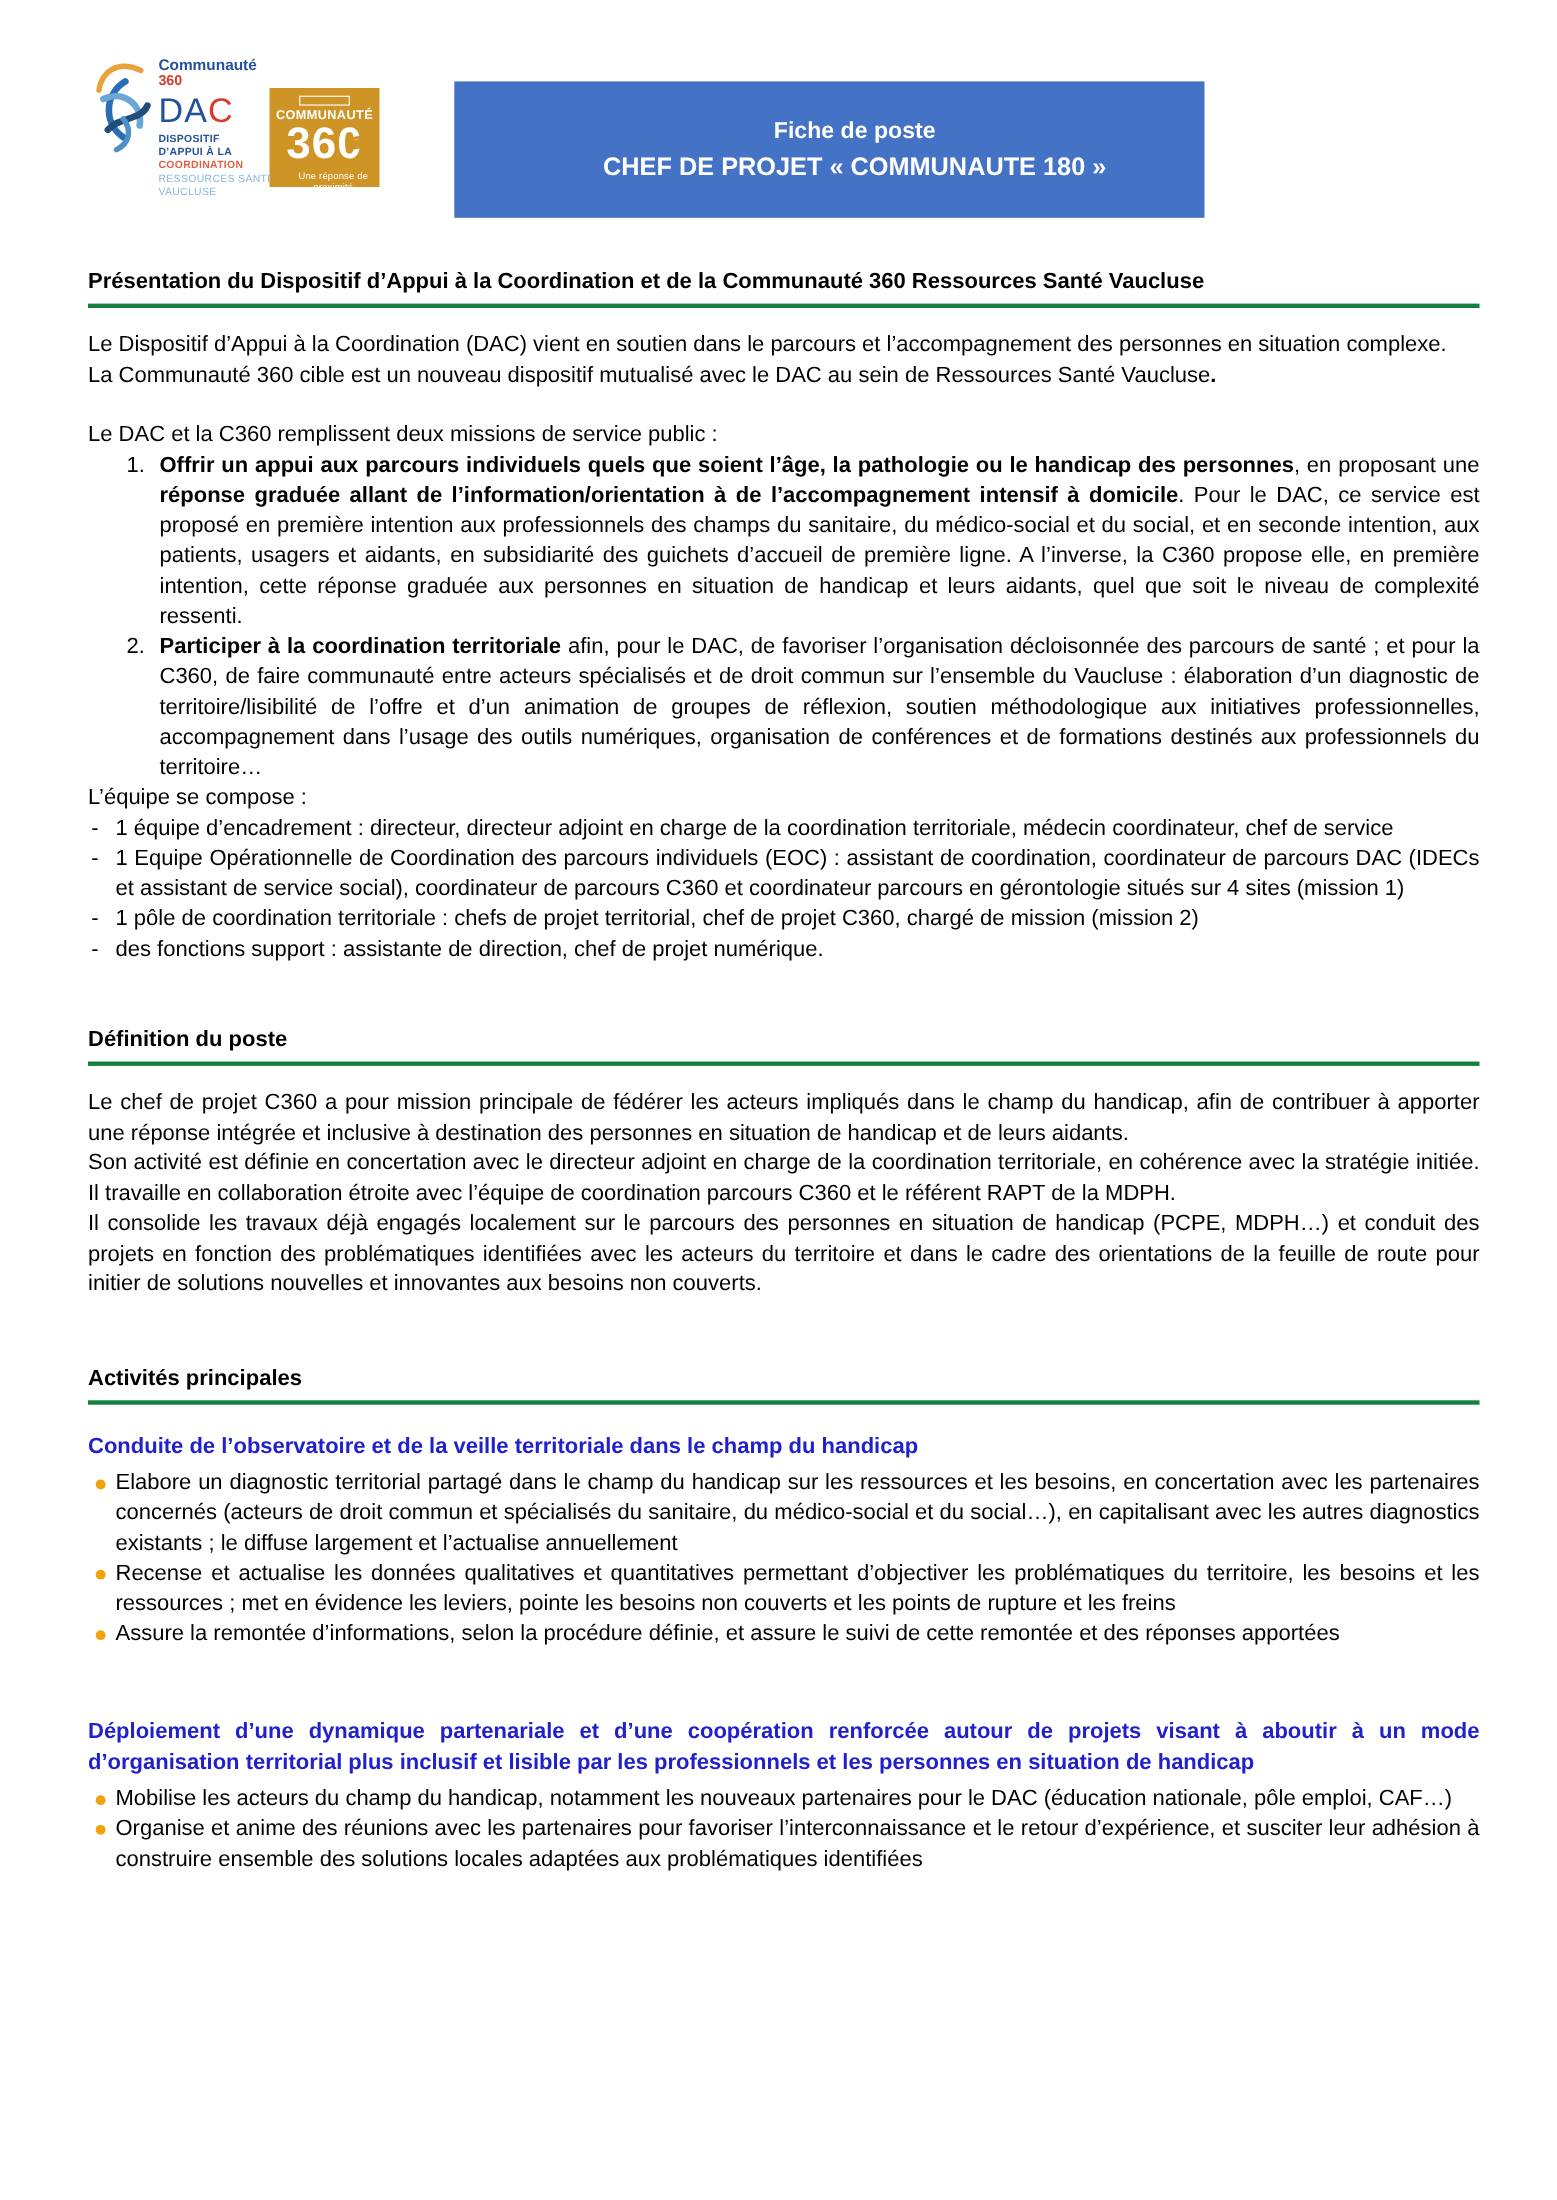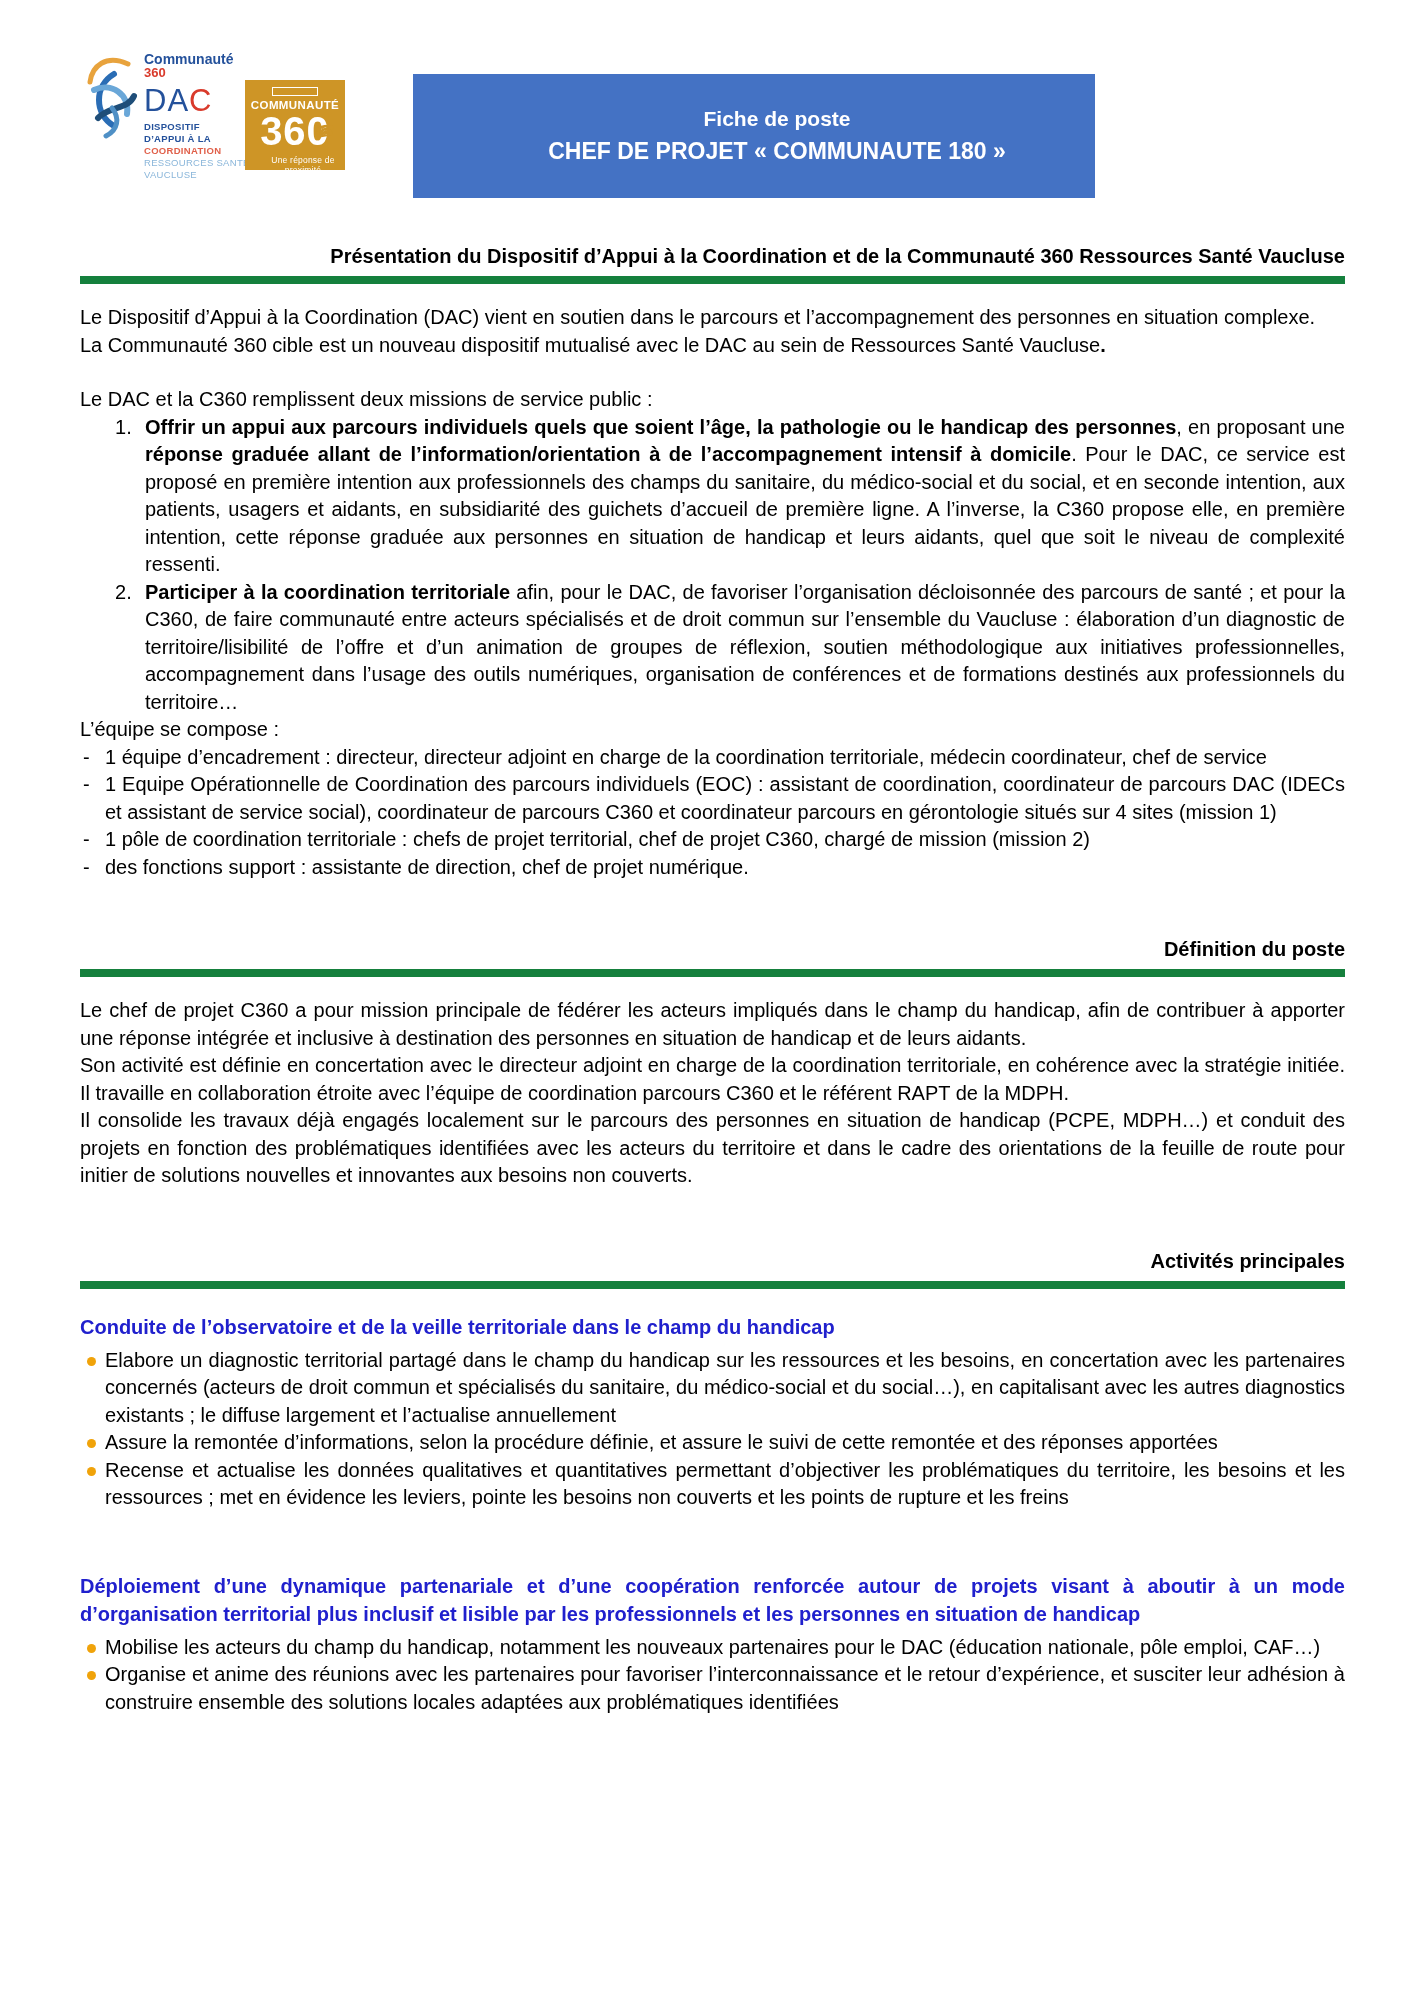--- a/index.html
+++ b/index.html
@@ -46,21 +46,21 @@
   .rsv-l2 { font-size:21px; font-weight:bold; color:var(--rsv-green); letter-spacing:.5px; }
   .rsv-l3 { font-size:11px; font-weight:bold; color:var(--rsv-purple); margin-left:4px; letter-spacing:.4px; }
 
   
   .content {
     position:absolute; left:80px; top:243px; width:1265px;
     font-size:20px; line-height:27.5px;
   }
   .rule-heading {
     font-size:20px; font-weight:bold; line-height:26px;
-    padding-bottom:7px; border-bottom:8px solid #15803d;text-align:right;
+    padding-bottom:7px; border-bottom:4px solid #15803d;
   }
   .rule-heading.def { margin-top:55px; }
   .rule-heading.act { margin-top:58px; }
 
   p.body { text-align:justify; }
   .mt-first { margin-top:20px; }
   .mt-line { margin-top:27px; }
   .b { font-weight:bold; }
 
   ol.missions { list-style:none; counter-reset:m; margin-top:0; }
@@ -165,22 +165,22 @@
 
     <p class="body mt-first">Le chef de projet C360 a pour mission principale de fédérer les acteurs impliqués dans le champ du handicap, afin de contribuer à apporter une réponse intégrée et inclusive à destination des personnes en situation de handicap et de leurs aidants.</p>
     <p class="body">Son activité est définie en concertation avec le directeur adjoint en charge de la coordination territoriale, en cohérence avec la stratégie initiée. Il travaille en collaboration étroite avec l’équipe de coordination parcours  C360 et le référent RAPT de la MDPH.</p>
     <p class="body">Il consolide les travaux déjà engagés localement sur le parcours des personnes en situation de handicap (PCPE, MDPH…) et conduit des projets en fonction des problématiques identifiées avec les acteurs du territoire et dans le cadre des orientations de la feuille de route pour initier de solutions nouvelles et innovantes aux besoins non couverts.</p>
 
     <h2 class="rule-heading act">Activités principales</h2>
 
     <h3 class="blue-heading">Conduite de l’observatoire et de la veille territoriale dans le champ du handicap</h3>
     <ul class="dots">
       <li><span class="dot-icon"></span><span>Elabore un diagnostic territorial partagé dans le champ du handicap sur les ressources et les besoins, en concertation avec les partenaires concernés (acteurs de droit commun et spécialisés du sanitaire, du médico-social et du social…), en capitalisant avec les autres diagnostics existants ; le diffuse largement et l’actualise annuellement</span></li>
+      <li><span class="dot-icon"></span><span>Recense et actualise les données qualitatives et quantitatives permettant d’objectiver les problématiques du territoire, les besoins et les ressources ; met en évidence les leviers, pointe les besoins non couverts et les points de rupture et les freins</span></li>
       <li><span class="dot-icon"></span><span>Assure la remontée d’informations, selon la procédure définie, et assure le suivi de cette remontée et des réponses apportées</span></li>
-      <li><span class="dot-icon"></span><span>Recense et actualise les données qualitatives et quantitatives permettant d’objectiver les problématiques du territoire, les besoins et les ressources ; met en évidence les leviers, pointe les besoins non couverts et les points de rupture et les freins</span></li>
     </ul>
 
     <h3 class="blue-heading second">Déploiement d’une dynamique partenariale et d’une coopération renforcée autour de projets visant à aboutir à un mode d’organisation territorial plus inclusif et lisible par les professionnels et les personnes en situation de handicap</h3>
     <ul class="dots">
       <li><span class="dot-icon"></span><span>Mobilise les acteurs du champ du handicap, notamment les nouveaux partenaires pour le DAC (éducation nationale, pôle emploi, CAF…)</span></li>
       <li><span class="dot-icon"></span><span>Organise et anime des réunions avec les partenaires pour favoriser l’interconnaissance et le retour d’expérience, et susciter leur adhésion à construire ensemble des solutions locales adaptées aux problématiques identifiées</span></li>
     </ul>
 
   </div>
 </div>

